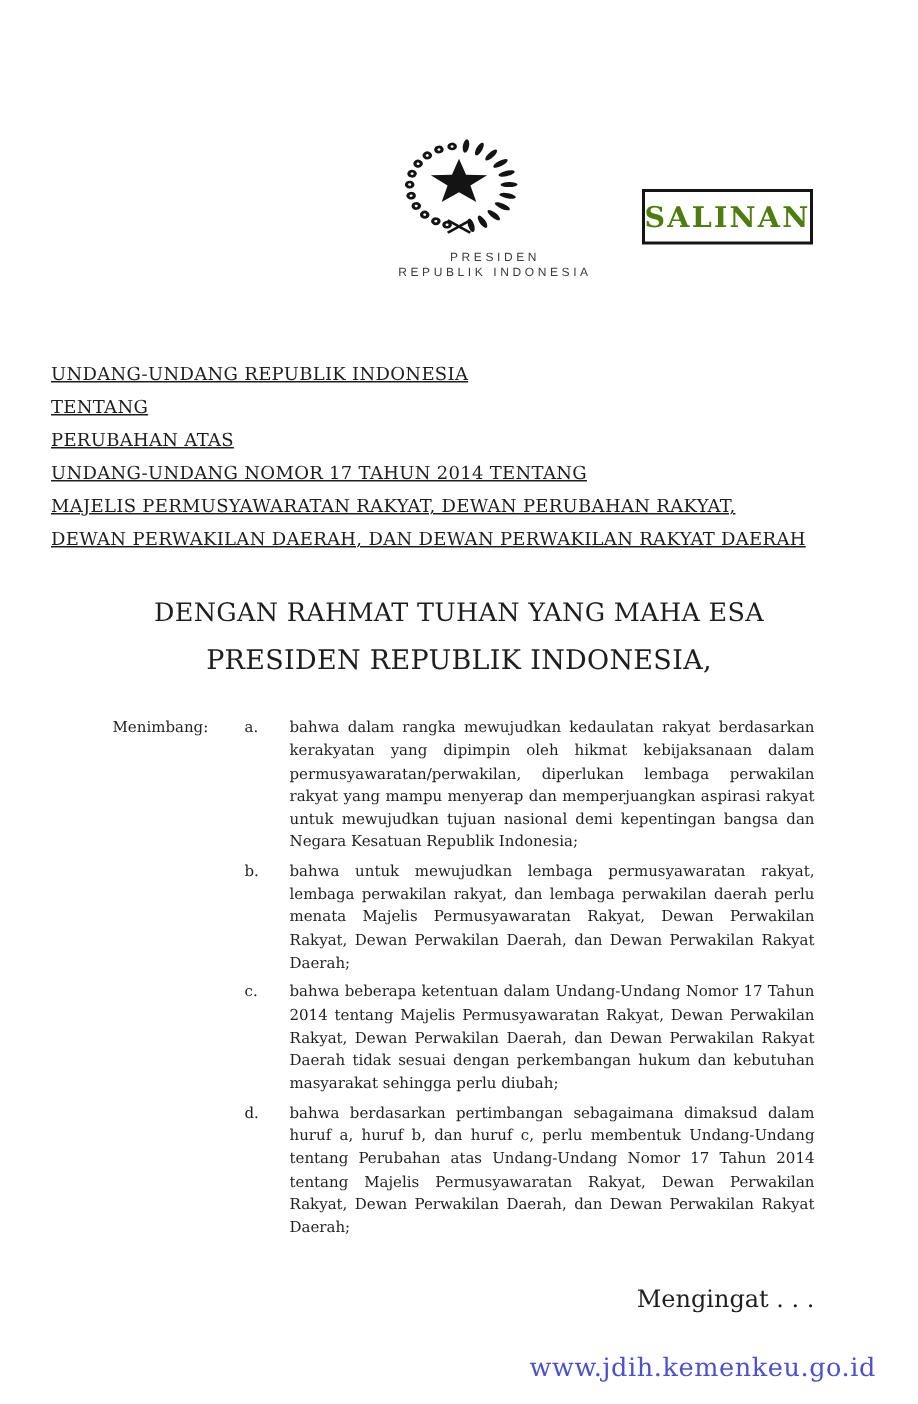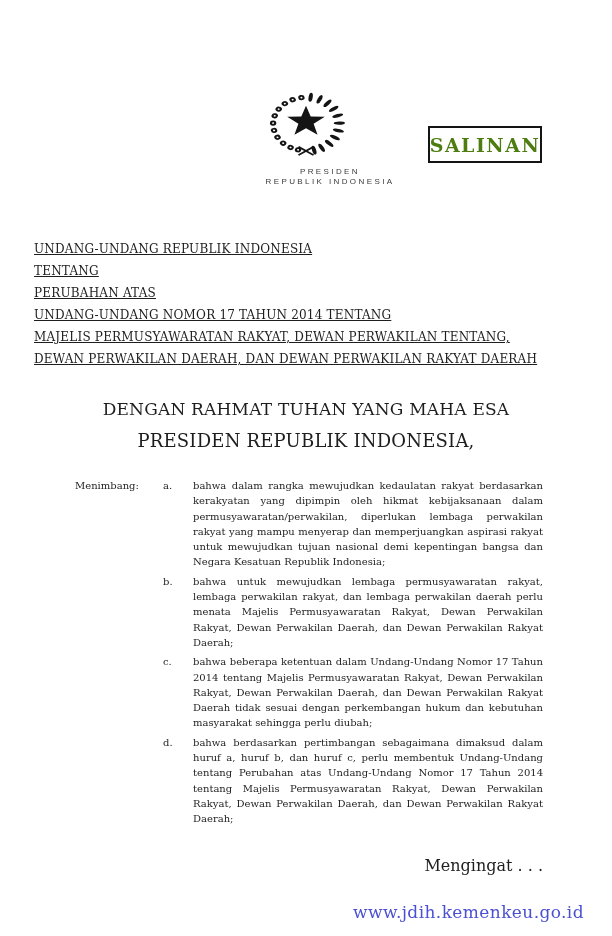--- a/index.html
+++ b/index.html
@@ -179,21 +179,21 @@
     <div>REPUBLIK INDONESIA</div>
   </div>
 
   <div class="stamp">SALINAN</div>
 
   <div class="title-block">
     <div>UNDANG-UNDANG REPUBLIK INDONESIA</div>
     <div>TENTANG</div>
     <div>PERUBAHAN ATAS</div>
     <div>UNDANG-UNDANG NOMOR 17 TAHUN 2014 TENTANG</div>
-    <div>MAJELIS PERMUSYAWARATAN RAKYAT, DEWAN PERWAKILAN TENTANG,</div>
+    <div>MAJELIS PERMUSYAWARATAN RAKYAT, DEWAN PERUBAHAN RAKYAT,</div>
     <div>DEWAN PERWAKILAN DAERAH, DAN DEWAN PERWAKILAN RAKYAT DAERAH</div>
   </div>
 
   <div class="invocation">DENGAN RAHMAT TUHAN YANG MAHA ESA</div>
   <div class="authority">PRESIDEN REPUBLIK INDONESIA,</div>
 
   <div class="consider">
     <div class="label">Menimbang:</div>
     <div class="items">
       <div class="item">

